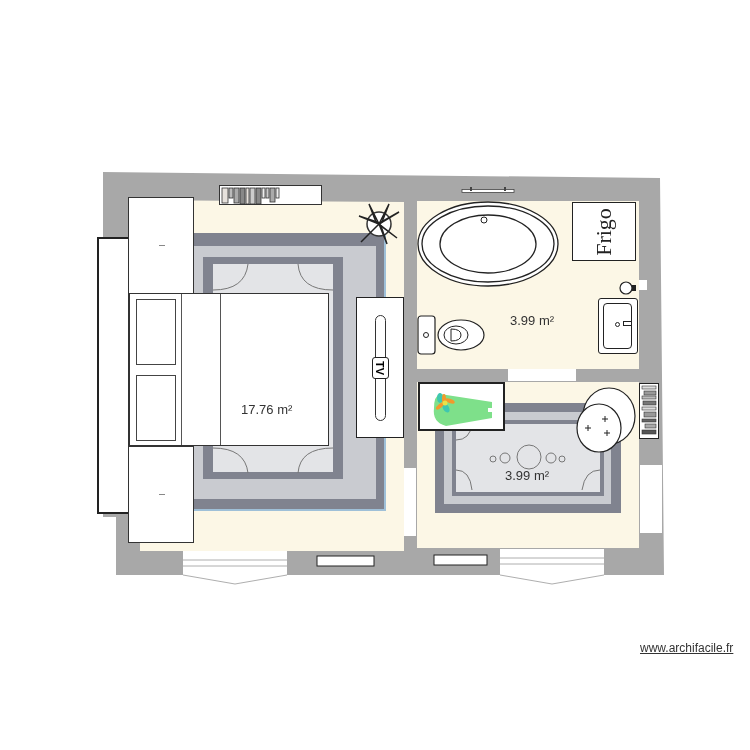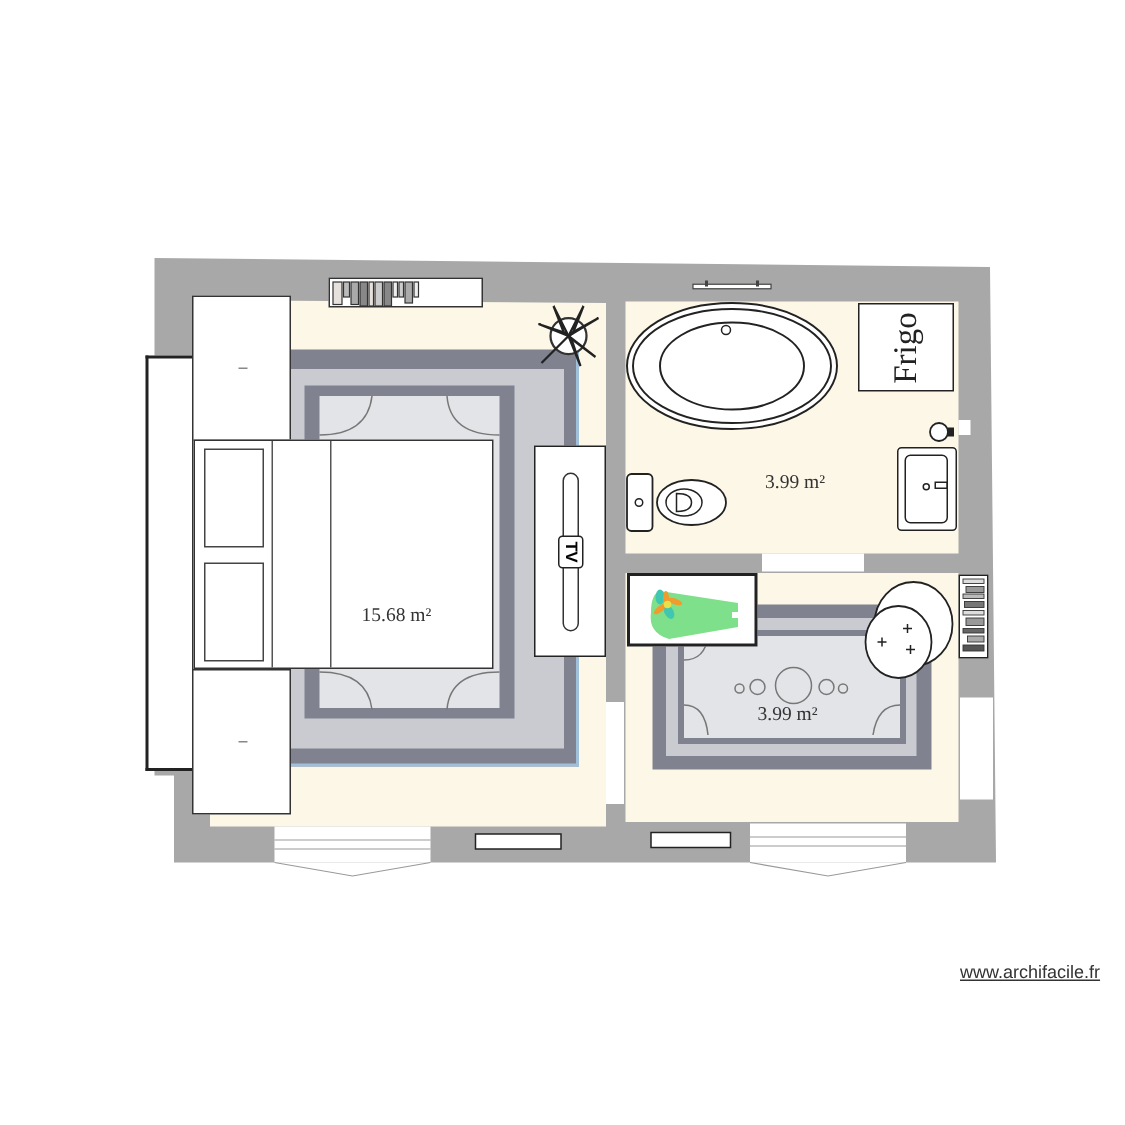--- a/index.html
+++ b/index.html
@@ -2,21 +2,21 @@
 <html><head>
 <meta charset="utf-8">
 <style>
   html, body { margin:0; padding:0; background:#ffffff; }
   body { width:750px; height:750px; position:relative; overflow:hidden; font-family:"Liberation Sans", sans-serif; }
   .abs { position:absolute; box-sizing:border-box; }
   .outline { border:1.5px solid #333; background:#fff; }
   .rug-outer { background:#80838f; }
   .rug-mid { background:#c9cbd0; }
   .rug-inner { background:#e3e4e7; }
-  .area-label { color:#333; font-size:13px;font-family:Liberation Serif, serif; }
+  .area-label { color:#333; font-size:13px; }
   .frigo-text { font-family:"Liberation Serif", serif; font-size:22px; color:#222; transform:rotate(-90deg); transform-origin:center; white-space:nowrap; }
   .tv-text { font-size:11px; font-weight:bold; transform:rotate(90deg); }
   .footer { font-size:12px; color:#333;text-decoration:underline; }
 </style>
 </head>
 <body>
 
 <div>
 
   <svg class="abs" style="left:0;top:0;" width="750" height="750">
@@ -70,21 +70,21 @@
   <div class="abs outline" style="left:128px;top:446px;width:66px;height:97px;">
     <div class="abs" style="left:30px;top:47px;width:6px;height:1px;background:#888;"></div>
   </div>
 
   <div class="abs" style="left:129px;top:293px;width:200px;height:153px;border:1.5px solid #333;background:#fff;">
     <div class="abs" style="left:51px;top:0;width:1px;height:100%;background:#555;"></div>
     <div class="abs" style="left:90px;top:0;width:1px;height:100%;background:#555;"></div>
     <div class="abs" style="left:6px;top:5px;width:40px;height:66px;border:1.2px solid #444;"></div>
     <div class="abs" style="left:6px;top:81px;width:40px;height:66px;border:1.2px solid #444;"></div>
   </div>
-  <div class="abs area-label" style="left:241px;top:402px;">15.68 m²</div>
+  <div class="abs area-label" style="left:241px;top:402px;">17.76 m²</div>
 
   <div class="abs" style="left:219px;top:185px;width:103px;height:20px;border:1.5px solid #333;background:#fff;">
     <svg width="103" height="20">
       <g stroke="#333" stroke-width="0.8">
         <rect x="2" y="2" width="6" height="15" fill="#e6e1dc"></rect>
         <rect x="9" y="2" width="4" height="10" fill="#bbb"></rect>
         <rect x="14" y="2" width="5" height="15" fill="#aaa"></rect>
         <rect x="20" y="2" width="5" height="16" fill="#888"></rect>
         <rect x="26" y="2" width="3" height="16" fill="#e6e1dc"></rect>
         <rect x="30" y="2" width="5" height="16" fill="#ccc"></rect>

